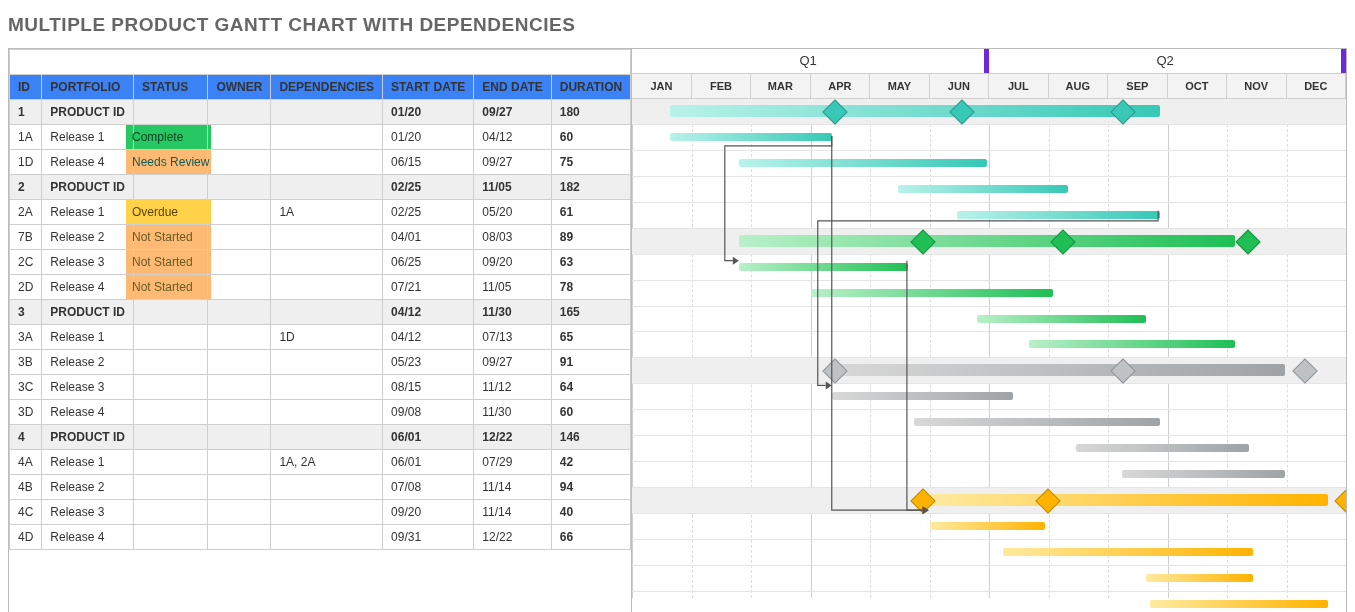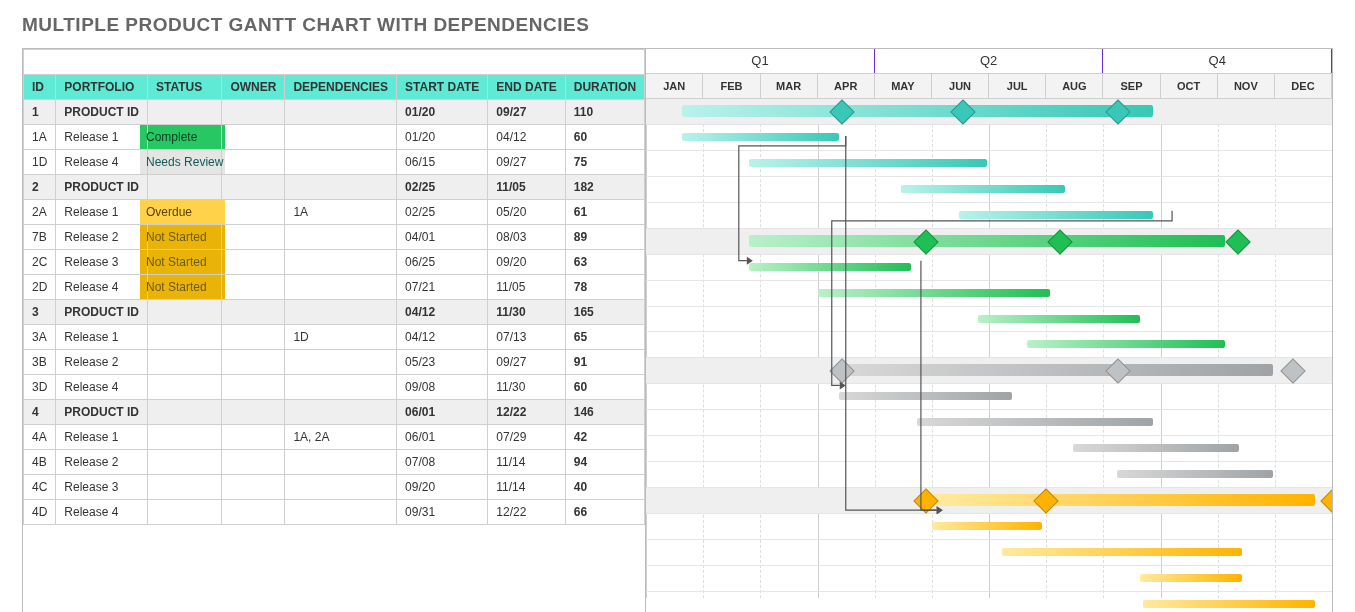--- a/index.html
+++ b/index.html
@@ -1,49 +1,49 @@
 <!DOCTYPE html>
 <html><head>
 <meta charset="utf-8">
 <style>
 html,body{margin:0;padding:0;font-family:Arial,Helvetica,sans-serif;background:#fff;color:#333}
-#root{width:1355px;height:612px;padding:14px 22px;box-sizing:border-box}
+#root{width:1355px;height:612px;padding:14px 8px;box-sizing:border-box}
 h1{font-size:19px;letter-spacing:.5px;color:#666;font-weight:700;margin:0 0 12px 0}
 .wrap{display:flex;border:1px solid #bbb}
 .left{flex:0 0 606px;border-right:1px solid #bbb}
 .right{flex:1;position:relative;overflow:hidden}
 
 
 table.tbl{border-collapse:collapse;width:100%;font-size:12px}
 table.tbl th,table.tbl td{border:1px solid #cfcfcf;height:24px;padding:0 8px;text-align:left;white-space:nowrap;vertical-align:middle}
-table.tbl th{background:#5eead4;font-weight:700}
+table.tbl th{background:#3b82f6;font-weight:700}
 table.tbl .qspacer th{height:24px;background:#fff;border-color:#cfcfcf}
 table.tbl tr.group td{background:#efefef;font-weight:700}
 col.c-id{width:34px}
 col.c-pf{width:86px}
 col.c-st{width:86px}
 col.c-ow{width:96px}
 col.c-dep{width:96px}
 col.c-sd{width:72px}
 col.c-ed{width:72px}
 col.c-du{width:64px}
 td.center,th.center{text-align:center}
 td.bold{font-weight:700}
 
 .status{display:block;width:100%;height:100%;line-height:24px;padding:0 6px;margin:-0px -8px;box-sizing:content-box}
 .st-complete{background:#27c763;color:#0b3d1f}
 .st-inprog{background:#8fcb3a;color:#234409}
 .st-hold{background:#d8d8d8;color:#555}
-.st-review{background:#e5e5e5;color:#135b53}
+.st-review{background:#fdba74;color:#135b53}
 .st-overdue{background:#ffd24a;color:#5a4200}
-.st-notstart{background:#eab308;color:#6b5a20}
+.st-notstart{background:#fdba74;color:#6b5a20}
 
 
 .ghead{display:flex;height:24px;border-bottom:1px solid #cfcfcf}
-.ghead>div{flex:1;border-right:1px solid #6d28d9;text-align:center;line-height:24px;font-size:13px}
+.ghead>div{flex:1;border-right:5px solid #6d28d9;text-align:center;line-height:24px;font-size:13px}
 .gmon{display:flex;height:24px;border-bottom:1px solid #cfcfcf;background:#f3f3f3}
 .gmon>div{flex:1;border-right:1px solid #cfcfcf;text-align:center;line-height:24px;font-size:11px;font-weight:700;background:#f3f3f3}
 .gbody{position:relative}
 .grow{height:24.95px;border-bottom:1px solid #e5e5e5;position:relative}
 .grow.group{background:#efefef}
 .vgrid{position:absolute;top:0;bottom:0;width:0;border-left:1px dashed #ddd}
 .vgrid.solid{border-left:1px solid #cfcfcf}
 
 .bar{position:absolute;height:8px;top:8px;border-radius:2px}
 .bar.tall{height:12px;top:6px}
@@ -97,21 +97,21 @@
       </thead>
       <tbody id="lbody">
             <tr class="group">
               <td class="center">1</td>
               <td class="">PRODUCT ID</td>
               <td class=""></td>
               <td class=""></td>
               <td class=""></td>
               <td class="center">01/20</td>
               <td class="center">09/27</td>
-              <td class="center bold">110</td>
+              <td class="center bold">180</td>
             </tr>
             <tr>
               <td class="center">1A</td>
               <td class="">Release 1</td>
               <td class="" style="padding: 0px;">
                 <span class="status st-complete">Complete</span>
               </td>
               <td class=""></td>
               <td class=""></td>
               <td class="center">01/20</td>
@@ -210,20 +210,30 @@
             </tr>
             <tr>
               <td class="center">3B</td>
               <td class="">Release 2</td>
               <td class=""></td>
               <td class=""></td>
               <td class=""></td>
               <td class="center">05/23</td>
               <td class="center">09/27</td>
               <td class="center bold">91</td>
+            </tr>
+            <tr>
+              <td class="center">3C</td>
+              <td class="">Release 3</td>
+              <td class=""></td>
+              <td class=""></td>
+              <td class=""></td>
+              <td class="center">08/15</td>
+              <td class="center">11/12</td>
+              <td class="center bold">64</td>
             </tr>
             <tr>
               <td class="center">3D</td>
               <td class="">Release 4</td>
               <td class=""></td>
               <td class=""></td>
               <td class=""></td>
               <td class="center">09/08</td>
               <td class="center">11/30</td>
               <td class="center bold">60</td>
@@ -278,21 +288,20 @@
               <td class="center">12/22</td>
               <td class="center bold">66</td>
             </tr>
           </tbody>
     </table>
   </div>
   <div class="right">
     <div class="ghead" id="qrow">
           <div>Q1</div>
           <div>Q2</div>
-          <div>Q4</div>
         </div>
     <div class="gmon" id="mrow">
           <div>JAN</div>
           <div>FEB</div>
           <div>MAR</div>
           <div>APR</div>
           <div>MAY</div>
           <div>JUN</div>
           <div>JUL</div>
           <div>AUG</div>

